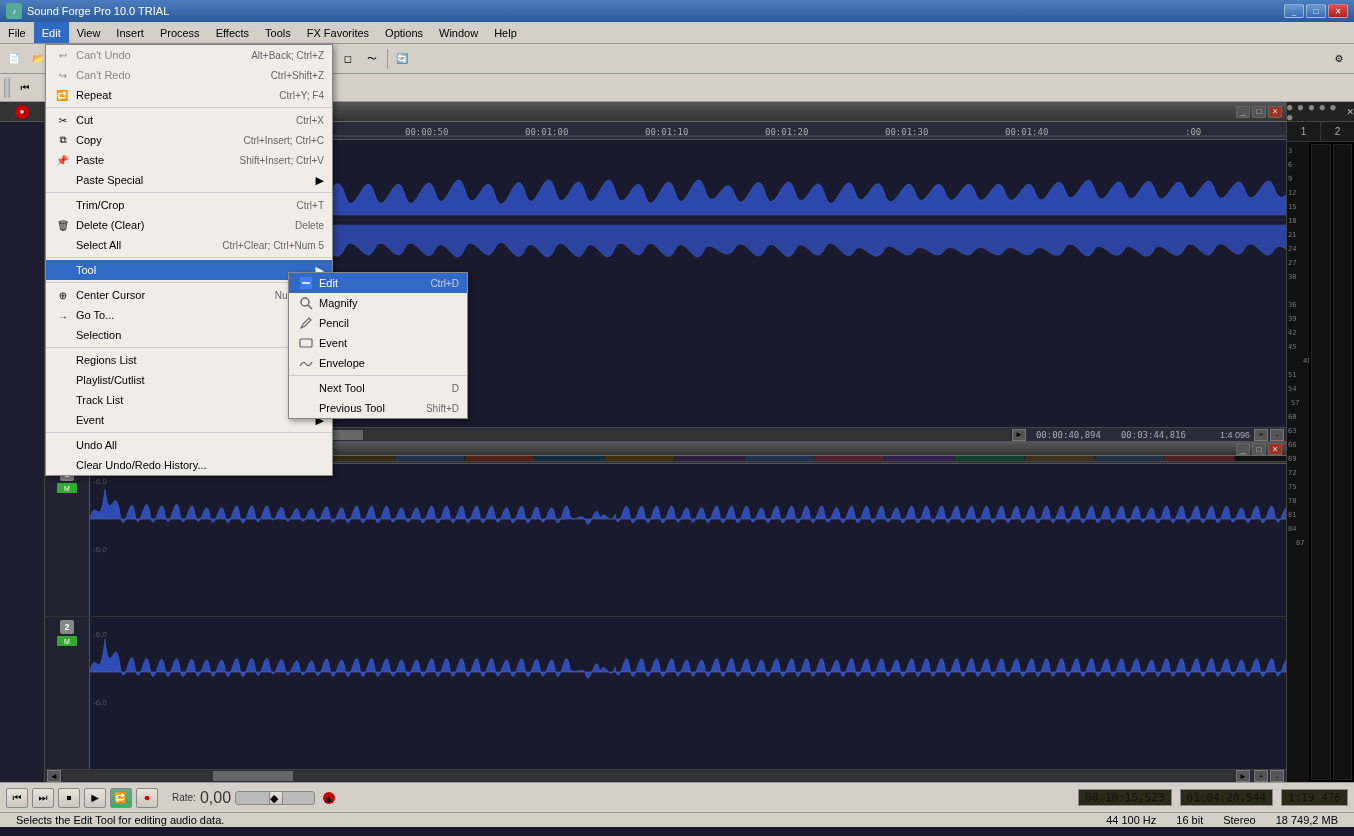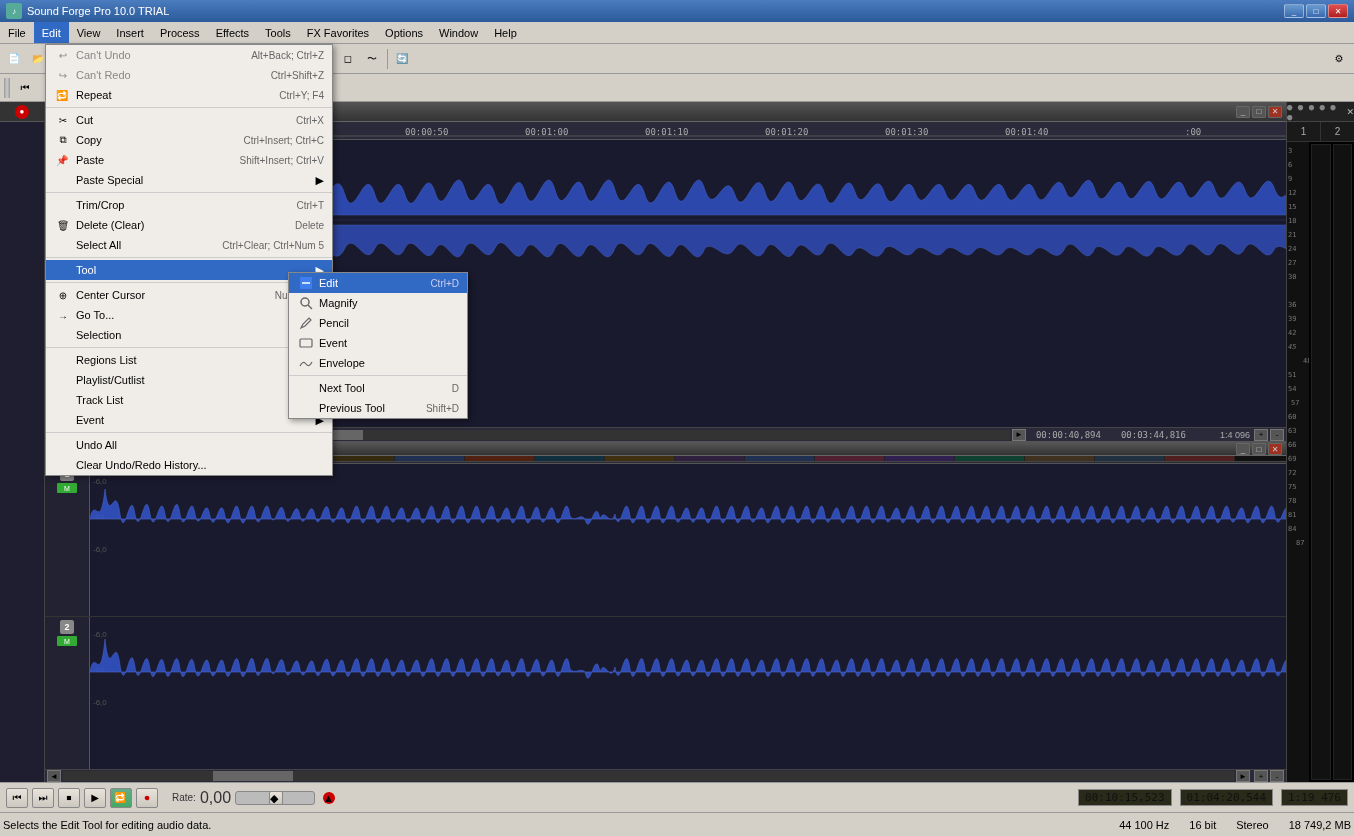--- a/index.html
+++ b/index.html
@@ -94,26 +94,26 @@
       background: #d4d0c8;
       display: flex;
       align-items: center;
       padding: 2px 4px;
       border-bottom: 1px solid #999;
       gap: 2px;
     }
 
     
     #status-bar {
-      height: 24px;
+      height: 15px;
       background: #d4d0c8;
       border-top: 1px solid #999;
       display: flex;
       align-items: center;
-      padding: 0 3px;
+      padding: 0 16px;
       font-size: 11px;
       color: #000;
       gap: 20px;
     }
     #status-bar .status-right {
       margin-left: auto;
       display: flex;
       gap: 20px;
     }
 

